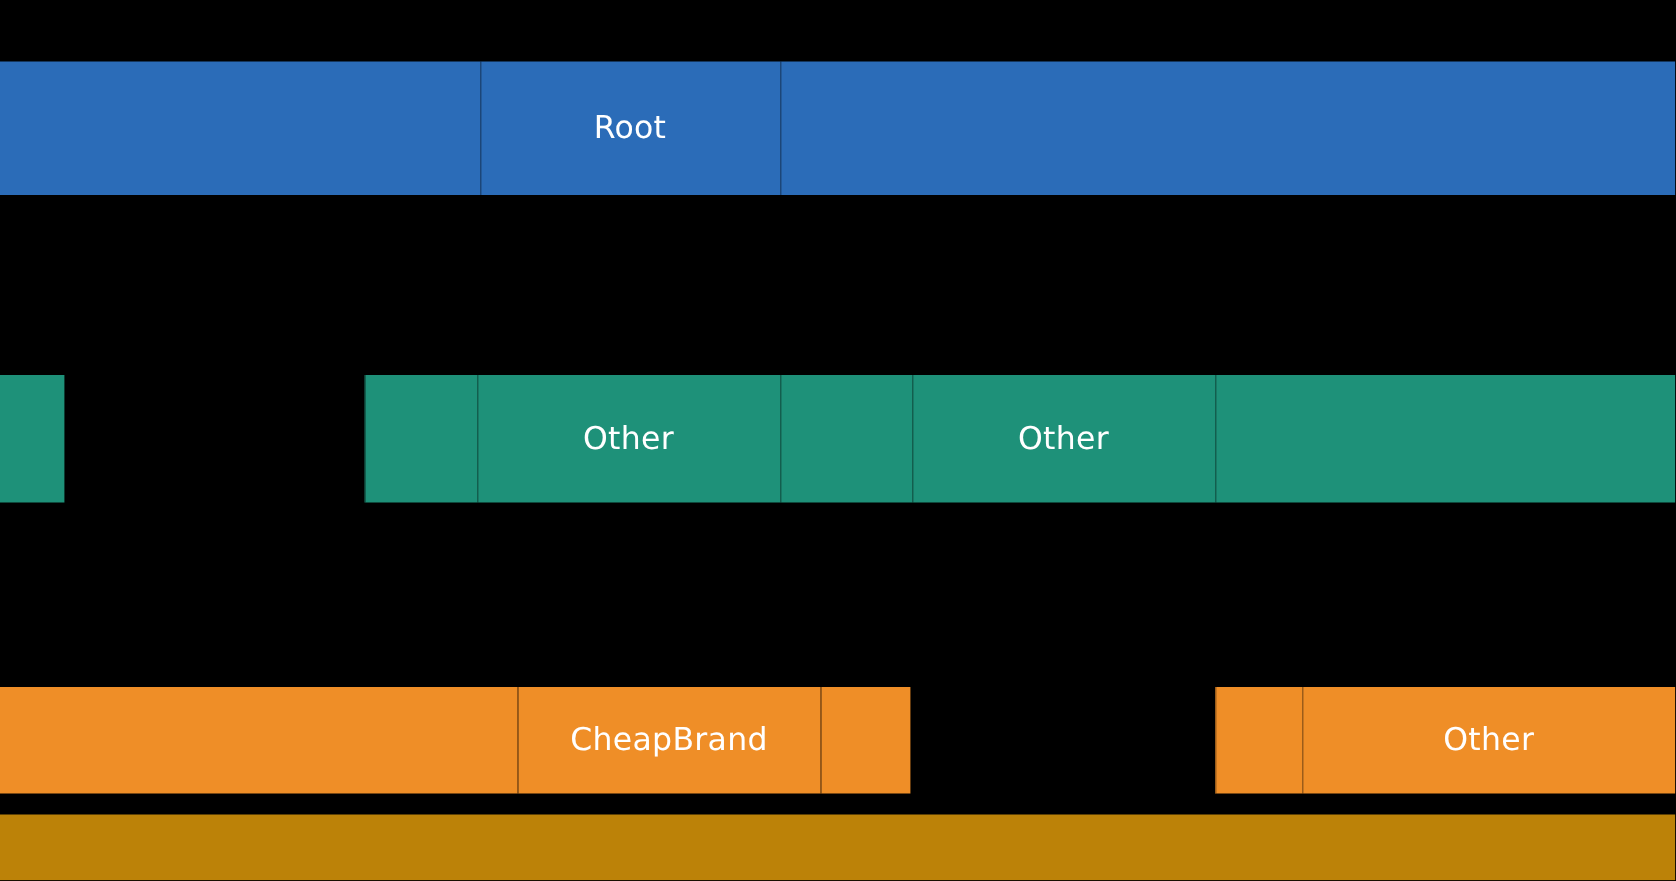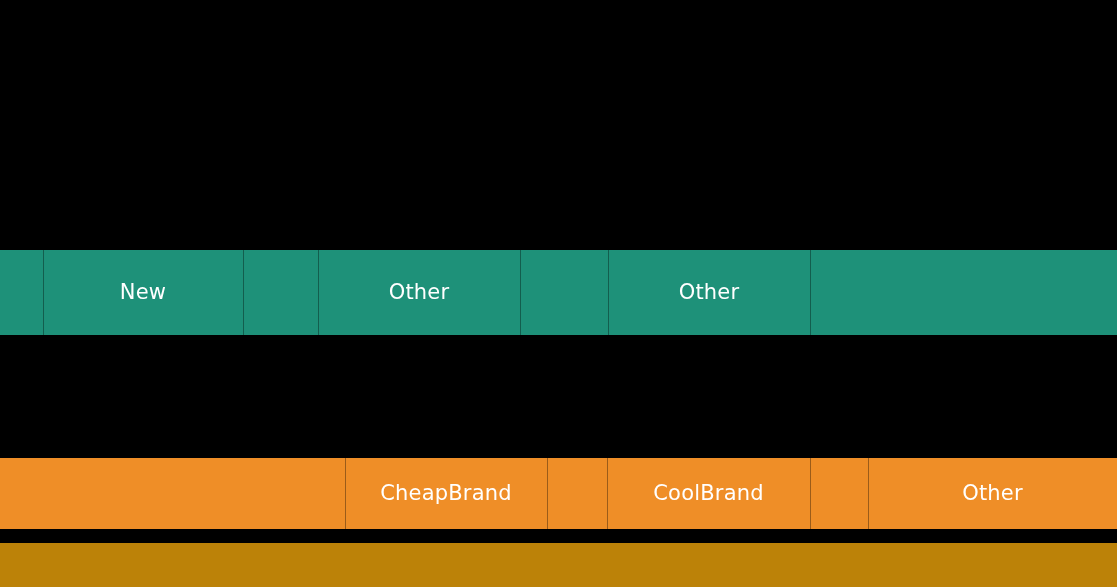--- a/index.html
+++ b/index.html
@@ -48,26 +48,36 @@
   .lvl-cat    { top: 250px; height: 85px; }
   .lvl-brand  { top: 458px; height: 71px; }
   .lvl-leaf   { top: 543px; height: 44px; }
   .gap-v      { position: absolute; background: #000000; }
 </style>
 </head>
 <body>
 
 <div id="chart-root" style="background: rgb(0, 0, 0);">
 
+<div class="icicle-level lvl-root">
+      <div class="icicle-node" style="left: 0px; width: 320px; background: rgb(43, 108, 184);">
+        <span class="icicle-label"></span>
+      </div>
+      <div class="icicle-node" style="left: 320px; width: 200px; background: rgb(43, 108, 184);">
+        <span class="icicle-label">Root</span>
+      </div>
+      <div class="icicle-node" style="left: 520px; width: 597px; background: rgb(43, 108, 184);">
+        <span class="icicle-label"></span>
+      </div>
+      <div class="gap-v" style="left: 320px; top: 0px; width: 1px; height: 100%; opacity: 0.35;"></div>
+      <div class="gap-v" style="left: 520px; top: 0px; width: 1px; height: 100%; opacity: 0.35;"></div>
+    </div>
     <div class="icicle-level lvl-cat">
       <div class="icicle-node" style="left: 0px; width: 43px; background: rgb(30, 145, 121);">
         <span class="icicle-label"></span>
-      </div>
-      <div class="icicle-node" style="left: 43px; width: 200px; background: rgb(30, 145, 121);">
-        <span class="icicle-label">New</span>
       </div>
       <div class="icicle-node" style="left: 243px; width: 75px; background: rgb(30, 145, 121);">
         <span class="icicle-label"></span>
       </div>
       <div class="icicle-node" style="left: 318px; width: 202px; background: rgb(30, 145, 121);">
         <span class="icicle-label">Other</span>
       </div>
       <div class="icicle-node" style="left: 520px; width: 88px; background: rgb(30, 145, 121);">
         <span class="icicle-label"></span>
       </div>
@@ -87,23 +97,20 @@
     <div class="icicle-level lvl-brand">
       <div class="icicle-node" style="left: 0px; width: 345px; background: rgb(239, 142, 39);">
         <span class="icicle-label"></span>
       </div>
       <div class="icicle-node" style="left: 345px; width: 202px; background: rgb(239, 142, 39);">
         <span class="icicle-label">CheapBrand</span>
       </div>
       <div class="icicle-node" style="left: 547px; width: 60px; background: rgb(239, 142, 39);">
         <span class="icicle-label"></span>
       </div>
-      <div class="icicle-node" style="left: 607px; width: 203px; background: rgb(239, 142, 39);">
-        <span class="icicle-label">CoolBrand</span>
-      </div>
       <div class="icicle-node" style="left: 810px; width: 58px; background: rgb(239, 142, 39);">
         <span class="icicle-label"></span>
       </div>
       <div class="icicle-node" style="left: 868px; width: 249px; background: rgb(239, 142, 39);">
         <span class="icicle-label">Other</span>
       </div>
       <div class="gap-v" style="left: 345px; top: 0px; width: 1px; height: 100%; opacity: 0.35;"></div>
       <div class="gap-v" style="left: 547px; top: 0px; width: 1px; height: 100%; opacity: 0.35;"></div>
       <div class="gap-v" style="left: 607px; top: 0px; width: 1px; height: 100%; opacity: 0.35;"></div>
       <div class="gap-v" style="left: 810px; top: 0px; width: 1px; height: 100%; opacity: 0.35;"></div>

